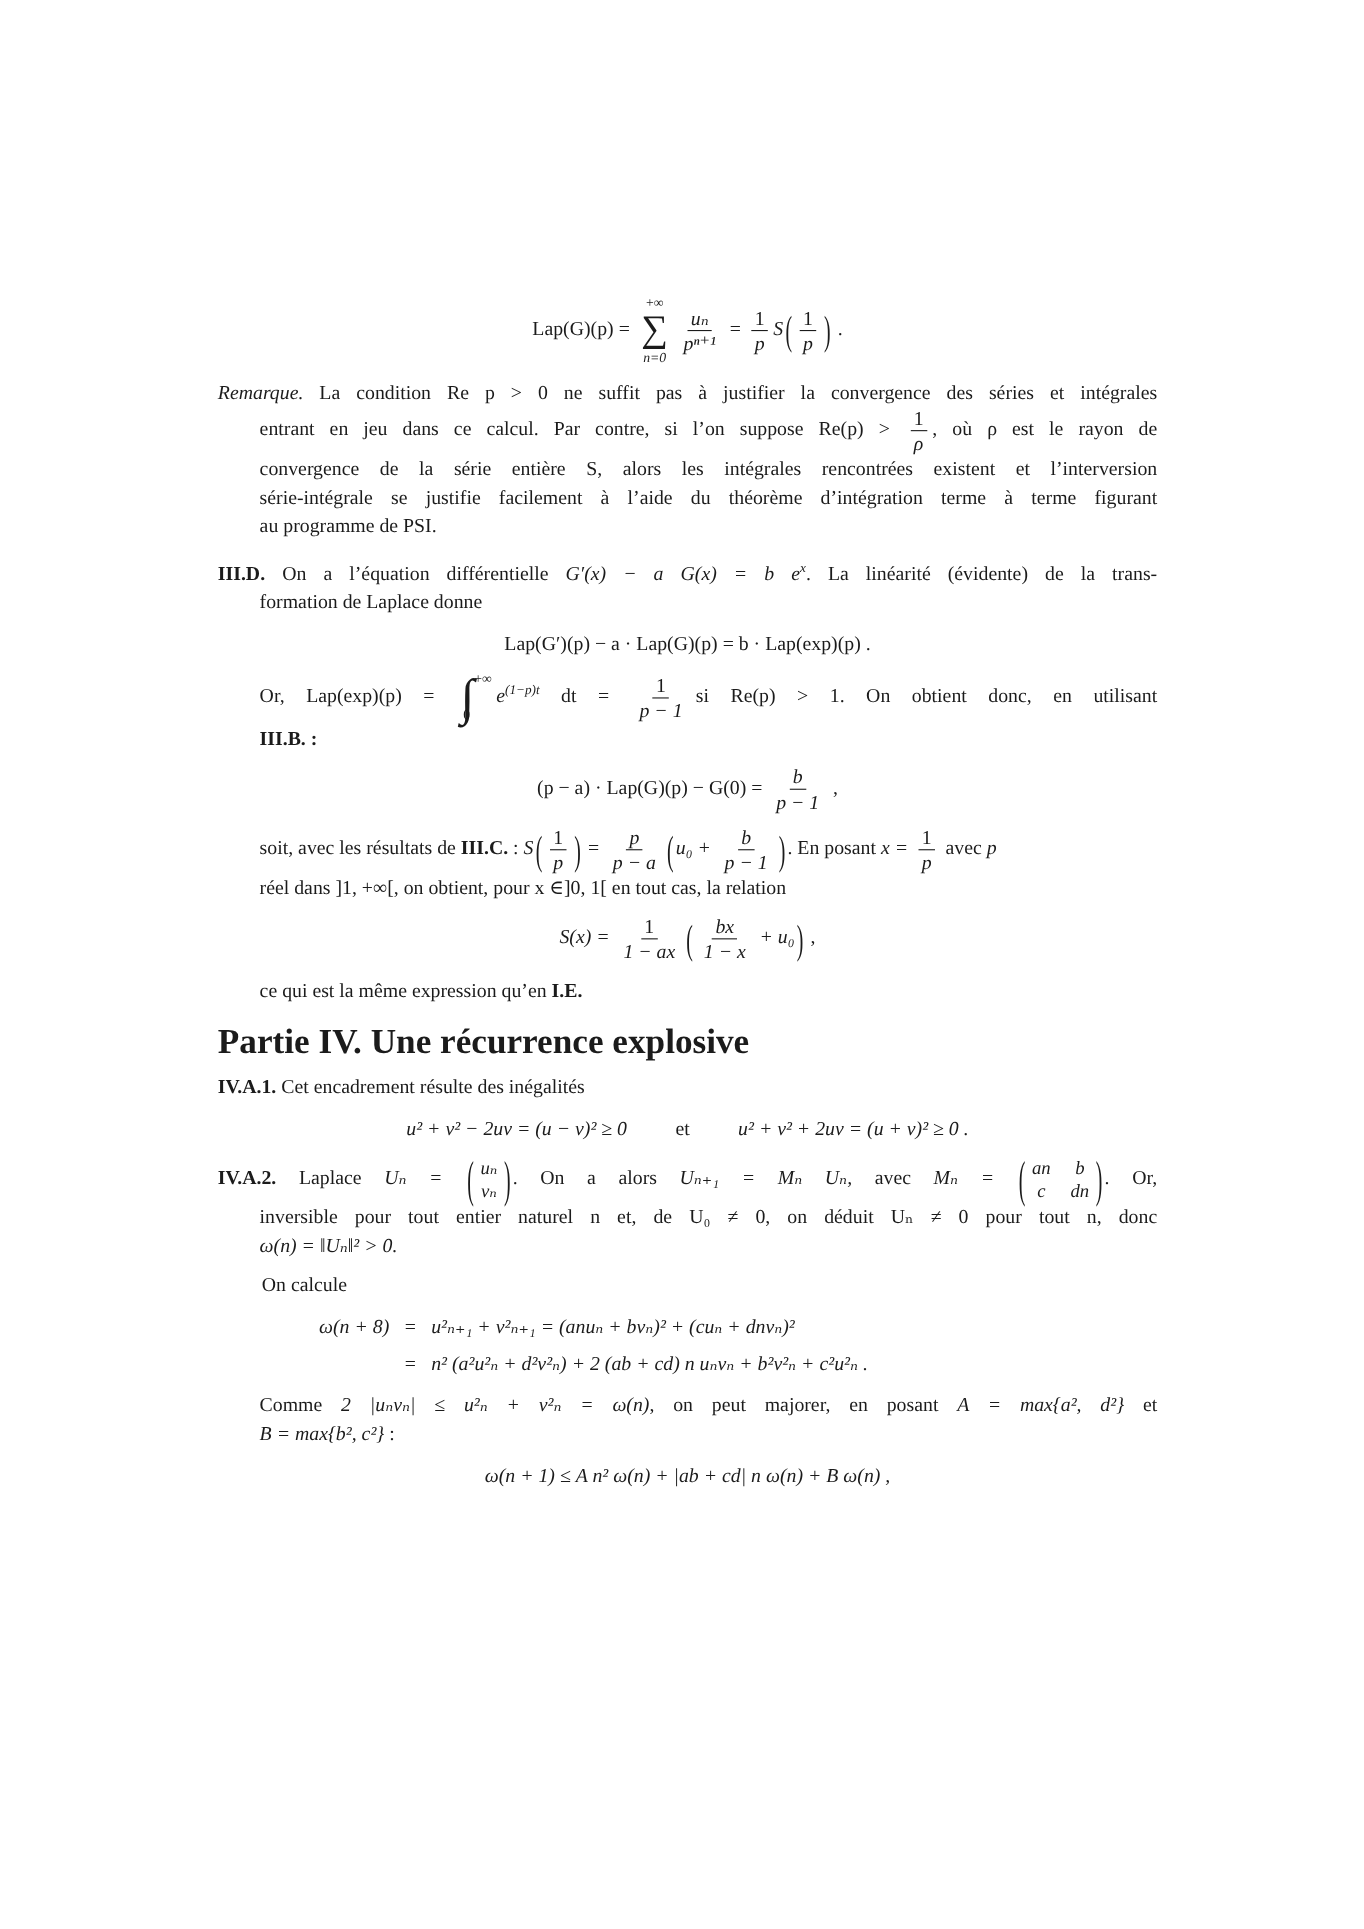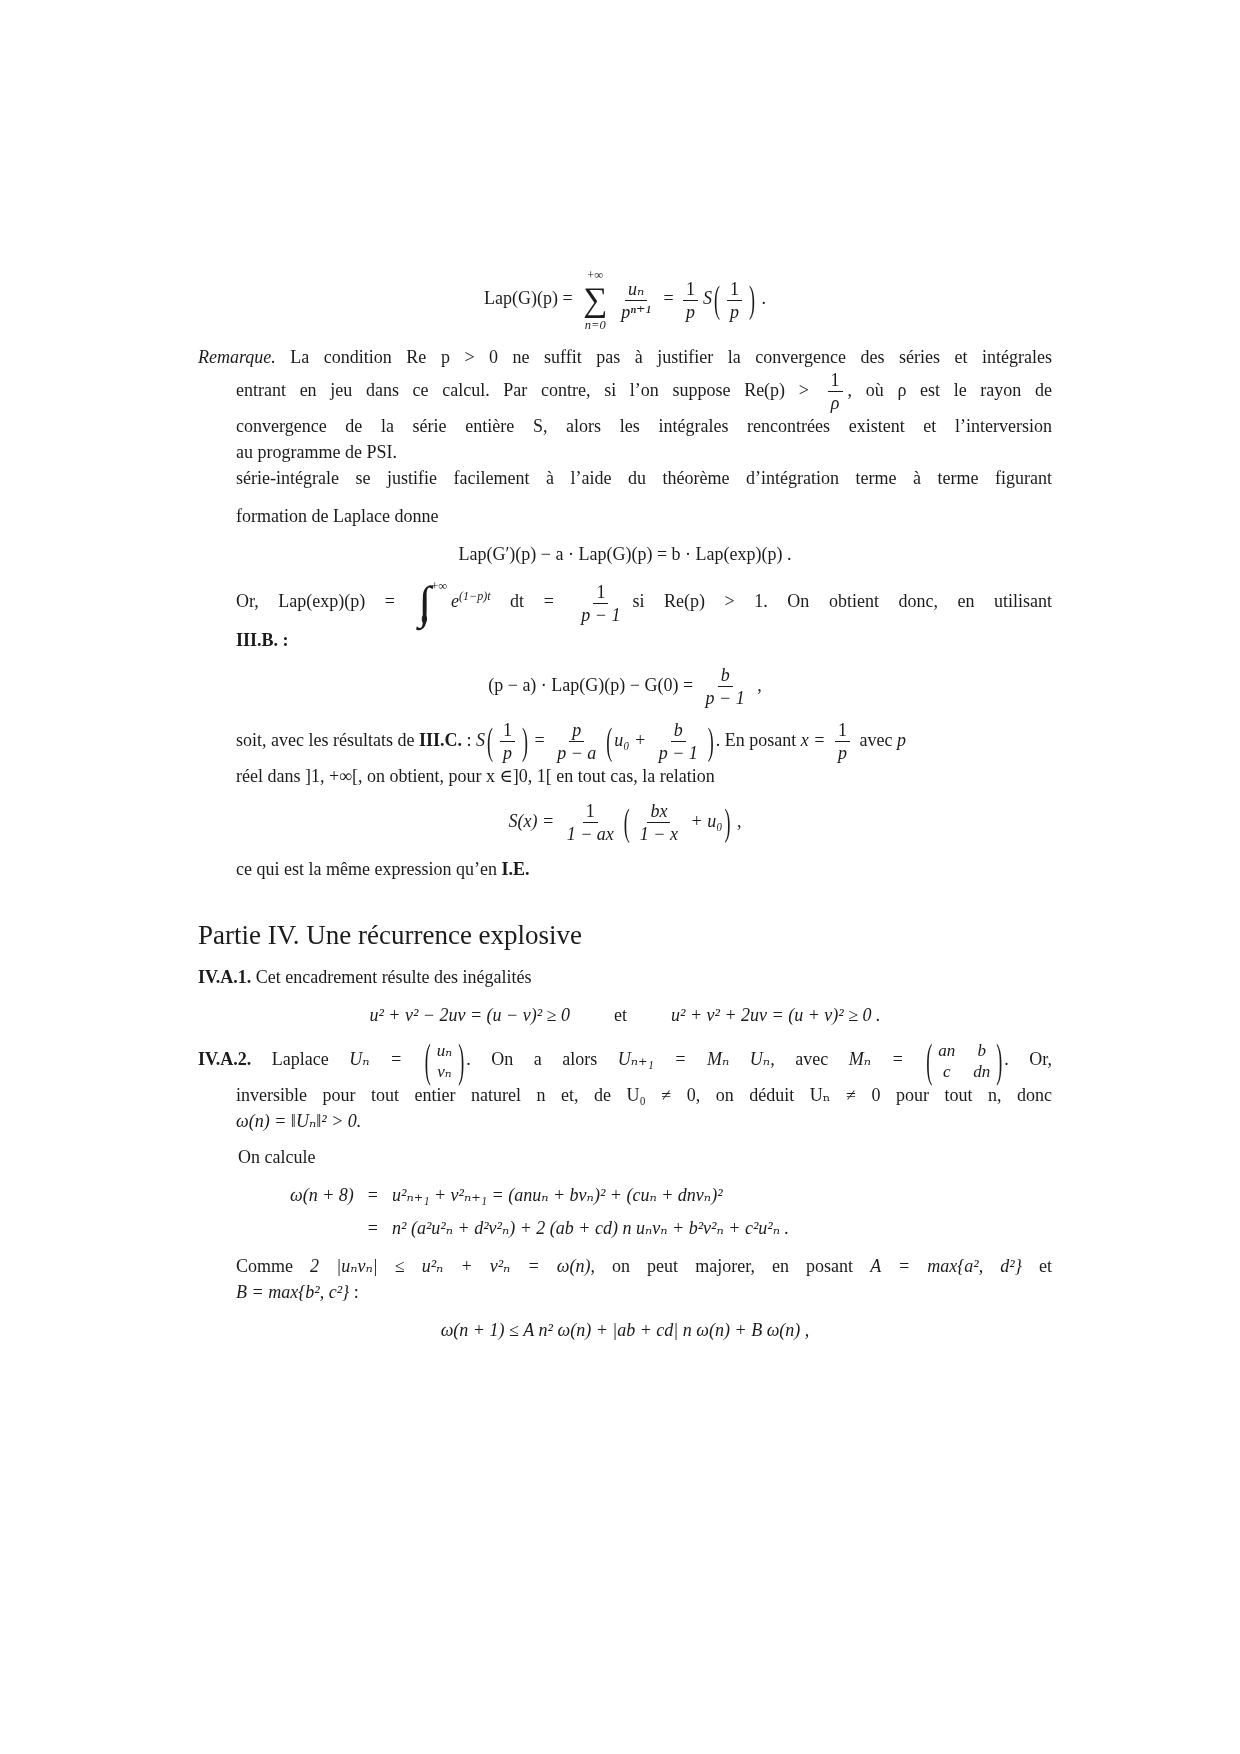--- a/index.html
+++ b/index.html
@@ -24,21 +24,21 @@
   .integral{display:inline-flex;vertical-align:middle;margin:0 4px;align-items:center}
   .int-sign{font-size:46px;line-height:48px}
   .int-lims{display:inline-flex;flex-direction:column;justify-content:space-between;height:46px;font-size:12.5px;line-height:13px}
   .int-bot{margin-left:-10px}
   .sup{font-size:12px;vertical-align:7px}
   .bp{display:inline-block;vertical-align:middle;transform:scaleY(2.05);margin:0 2px}
   .bp2{transform:scaleY(2.55)}
   .mat{display:inline-grid;vertical-align:middle;margin:0 4px;line-height:21px;font-size:17px;justify-items:center}
   .m1col{grid-template-columns:auto}
   .m2col{grid-template-columns:auto auto;column-gap:18px}
-  .sec-title{font-size:27px;font-weight:400;line-height:34px;margin:36px 0 12px 0}
+  .sec-title{font-size:32px;font-weight:700;line-height:34px;margin:16px 0 12px 0}
   .et{margin:0 44px}
   .align2{display:grid;grid-template-columns:auto auto auto;column-gap:14px;row-gap:7px;width:max-content;
           margin:12px 0 12px 92px;align-items:baseline}
   .align2 .lhs{justify-self:end}
   .calc{padding-left:40px;margin-top:10px}
 </style>
 </head>
 <body>
 
 <div class="page">
@@ -59,25 +59,26 @@
           <span class="den it">p</span>
         </span><span class="bp">)</span><span class="rm"> .</span></div>
 
   <div class="para">
     <div class="jl"><span class="it">Remarque.</span><span class="rm"> La condition Re p &gt; 0 ne suffit pas à justifier la convergence des séries et intégrales</span></div>
     <div class="ind jl"><span class="rm">entrant en jeu dans ce calcul. Par contre, si l’on suppose Re(p) &gt; </span><span class="frac">
             <span class="num rm">1</span>
             <span class="den it">ρ</span>
           </span><span class="rm">, où ρ est le rayon de</span></div>
     <div class="ind jl"><span class="rm">convergence de la série entière S, alors les intégrales rencontrées existent et l’interversion</span></div>
+    <div class="ind jl"><span class="rm">série-intégrale se justifie facilement à l’aide du théorème d’intégration terme à terme figurant</span></div>
     <div class="ind"><span class="rm">au programme de PSI.</span></div>
-    <div class="ind jl"><span class="rm">série-intégrale se justifie facilement à l’aide du théorème d’intégration terme à terme figurant</span></div>
   </div>
 
   <div class="para">
+    <div class="jl"><span class="bf">III.D.</span><span class="rm"> On a l’équation différentielle  </span><span class="it">G′(x) − a G(x) = b e</span><span class="sup it">x</span><span class="rm">. La linéarité (évidente) de la trans-</span></div>
     <div class="ind"><span class="rm">formation de Laplace donne</span></div>
   </div>
 
   <div class="eqline ctr"><span class="rm">Lap(G′)(p) − a · Lap(G)(p) = b · Lap(exp)(p) .</span></div>
 
   <div class="para">
     <div class="ind jl"><span class="rm">Or, Lap(exp)(p) = </span><span class="integral">
             <span class="int-sign">∫</span>
             <span class="int-lims">
               <span class="int-top rm">+∞</span>

